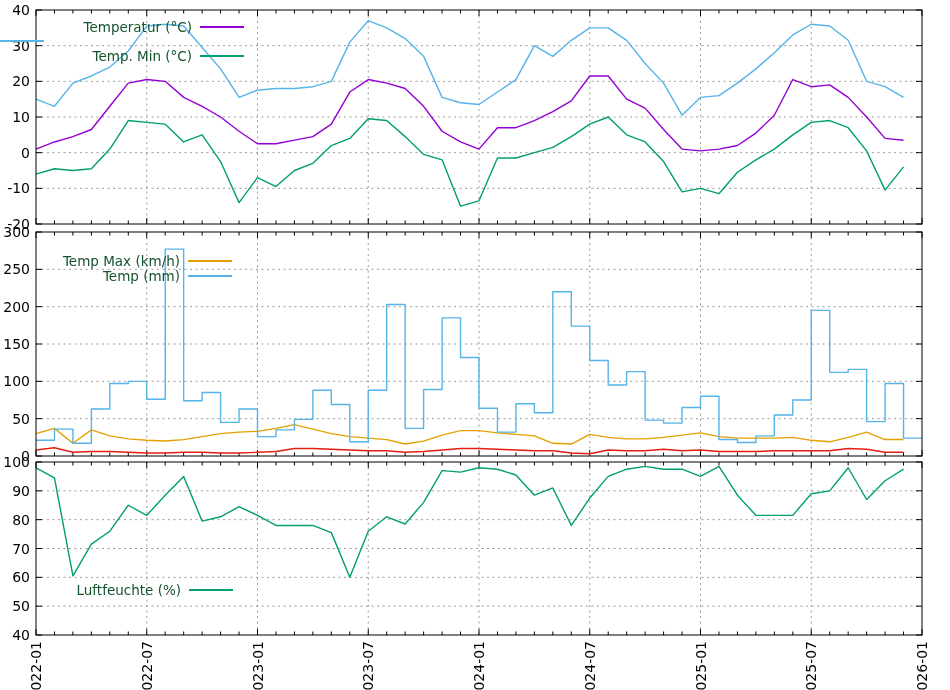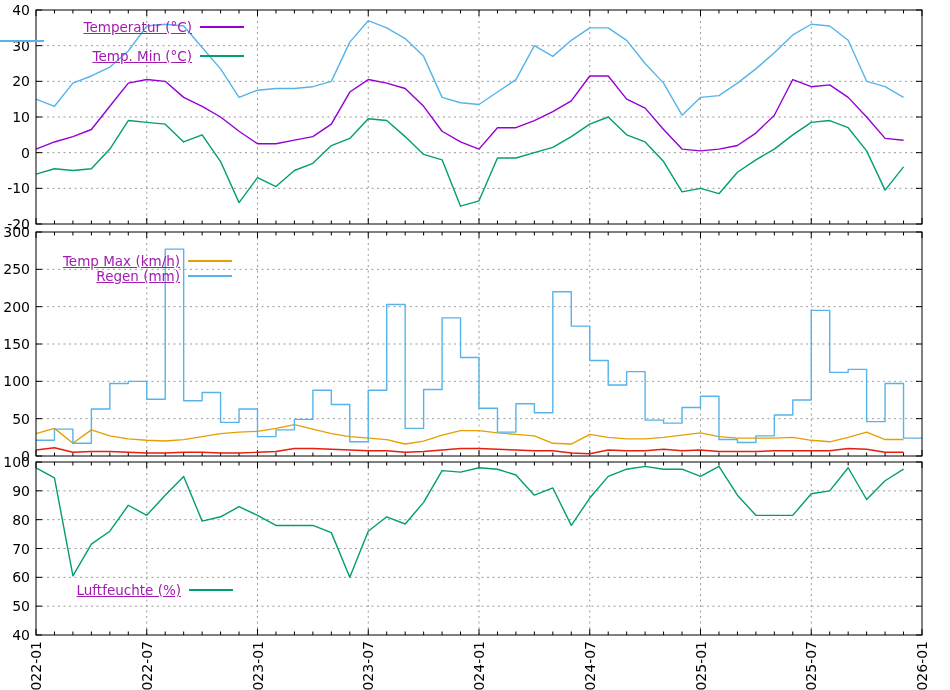--- a/index.html
+++ b/index.html
@@ -1,20 +1,20 @@
 <!DOCTYPE html>
 <html><head>
 <meta charset="utf-8">
 <style>
   html,body{margin:0;padding:0;background:#ffffff;}
   .stage{position:relative;width:950px;height:690px;background:#ffffff;overflow:hidden;
          font-family:"DejaVu Sans", sans-serif;}
   svg{position:absolute;left:0;top:0;}
   .lrow{position:absolute;left:0;height:16px;display:flex;align-items:center;}
-  .llabel{flex:1;text-align:right;padding-right:8px;font-size:13.5px;color:#a21caf;white-space:nowrap;text-decoration:underline;}
+  .llabel{flex:1;text-align:right;padding-right:8px;font-size:13.5px;color:#14532d;white-space:nowrap;}
   .lline{width:44px;height:2px;flex:0 0 44px;}
   .p1row{width:244px;}
   .p2row{width:232px;}
   .p3row{width:233px;}
 </style>
 </head>
 <body>
 
 <div class="stage">
   <svg id="chart" width="950" height="690">
@@ -442,21 +442,21 @@
   <div class="lrow p1row" style="top:48px">
     <span class="llabel">Temp. Min (°C)</span>
     <span class="lline" style="background-color: rgb(0, 158, 115);"></span>
   </div>
 
   <div class="lrow p2row" style="top:253px">
     <span class="llabel">Temp Max (km/h)</span>
     <span class="lline" style="background-color: rgb(230, 159, 0);"></span>
   </div>
   <div class="lrow p2row" style="top:268px">
-    <span class="llabel">Regen (mm)</span>
+    <span class="llabel">Temp (mm)</span>
     <span class="lline" style="background-color: rgb(86, 180, 233);"></span>
   </div>
 
   <div class="lrow p3row" style="top:582px">
     <span class="llabel">Luftfeuchte (%)</span>
     <span class="lline" style="background-color: rgb(0, 158, 115);"></span>
   </div>
 </div>
 
 </body></html>

